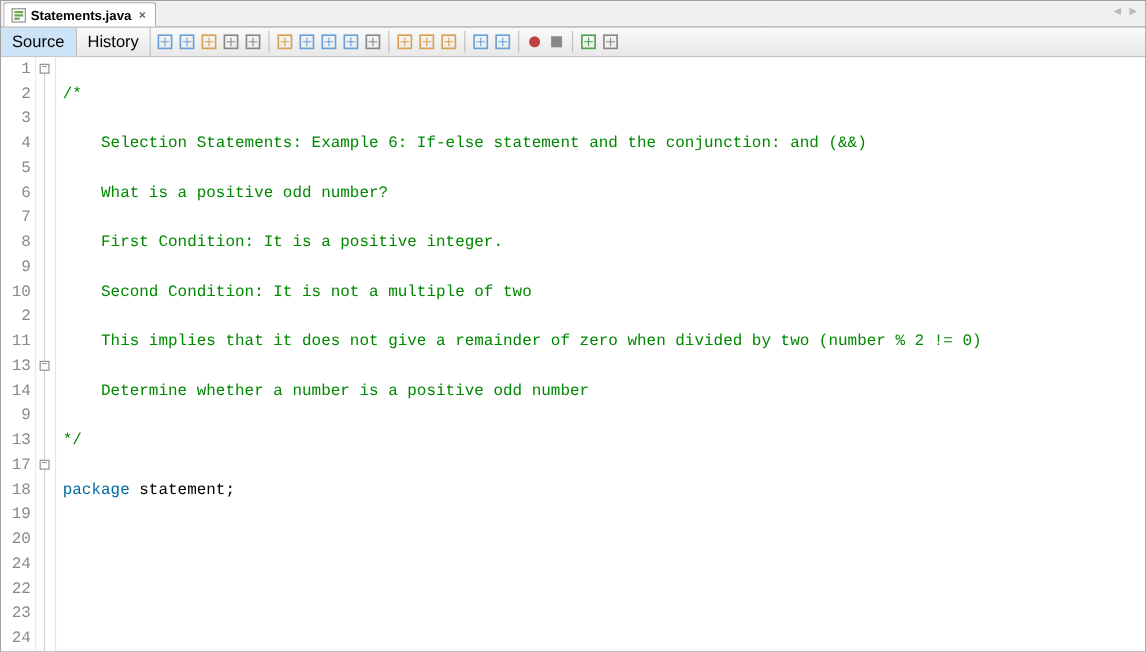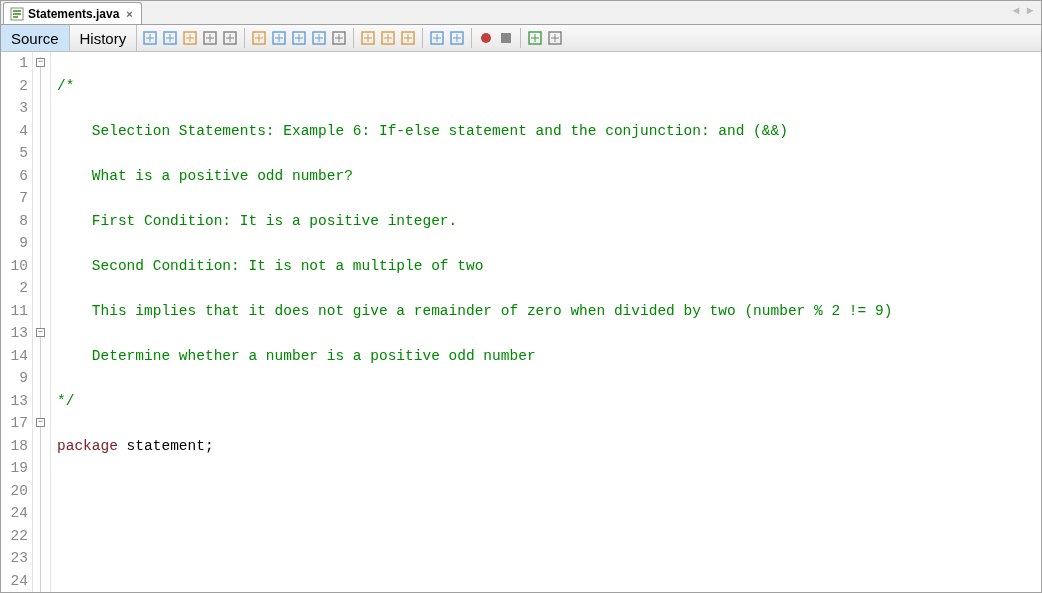--- a/index.html
+++ b/index.html
@@ -25,21 +25,21 @@
 
 
 .editor { flex:1; display:flex; overflow:hidden; background:#fff; font-family:Consolas,"Courier New",monospace; font-size:14.5px; line-height:22.5px; }
 .gutter { width:32px; text-align:right; color:#888; background:#fff; border-right:1px solid #e4e4e4; padding-right:4px; user-select:none; }
 .gutter div { height:22.5px; }
 .fold { width:18px; background:#fff; border-right:1px solid #e4e4e4; position:relative; }
 .fold-box { position:absolute; left:3px; width:9px; height:9px; border:1px solid #888; background:#fff; font-size:9px; line-height:7px; text-align:center; color:#666; cursor:pointer; }
 .fold-line { position:absolute; left:7px; width:1px; background:#d0d0d0; }
 .code { flex:1; white-space:pre; padding-left:6px; }
 .code div { height:22.5px; }
-.kw { color:#7f1d1d; }
+.kw { color:#0369a1; }
 .cm { color:#008800; }
 </style>
 </head>
 <body>
 
 <div class="container">
 
   <div class="tabbar">
     <div class="tab">
       <span class="icon">
@@ -219,21 +219,21 @@
         <div class="fold-box" style="top: 6px;">−</div>
         <div class="fold-box" style="top: 276px;">−</div>
         <div class="fold-box" style="top: 366px;">−</div>
       </div>
     <div class="code">
 <div><span class="cm">/*</span></div>
 <div><span class="cm">    Selection Statements: Example 6: If-else statement and the conjunction: and (&amp;&amp;)</span></div>
 <div><span class="cm">    What is a positive odd number?</span></div>
 <div><span class="cm">    First Condition: It is a positive integer.</span></div>
 <div><span class="cm">    Second Condition: It is not a multiple of two</span></div>
-<div><span class="cm">    This implies that it does not give a remainder of zero when divided by two (number % 2 != 9)</span></div>
+<div><span class="cm">    This implies that it does not give a remainder of zero when divided by two (number % 2 != 0)</span></div>
 <div><span class="cm">    Determine whether a number is a positive odd number</span></div>
 <div><span class="cm">*/</span></div>
 <div><span class="kw">package</span><span> statement;</span></div>
 <div> </div>
 
 
 
 
 
 

